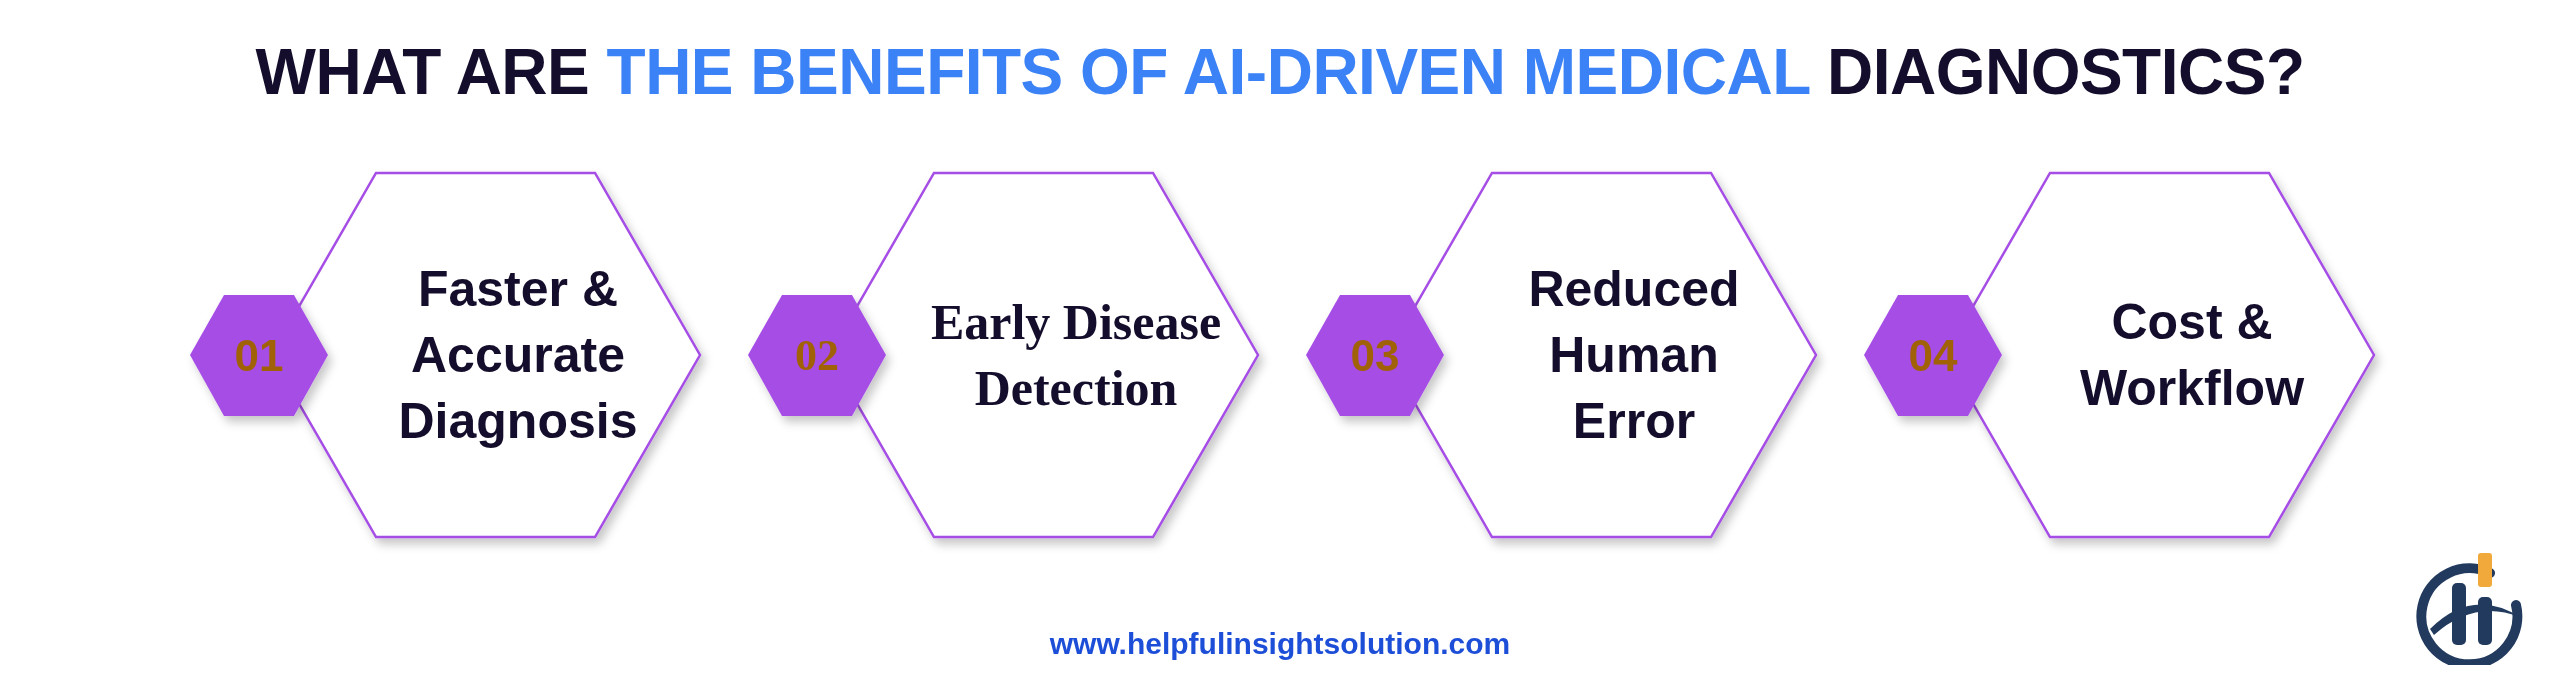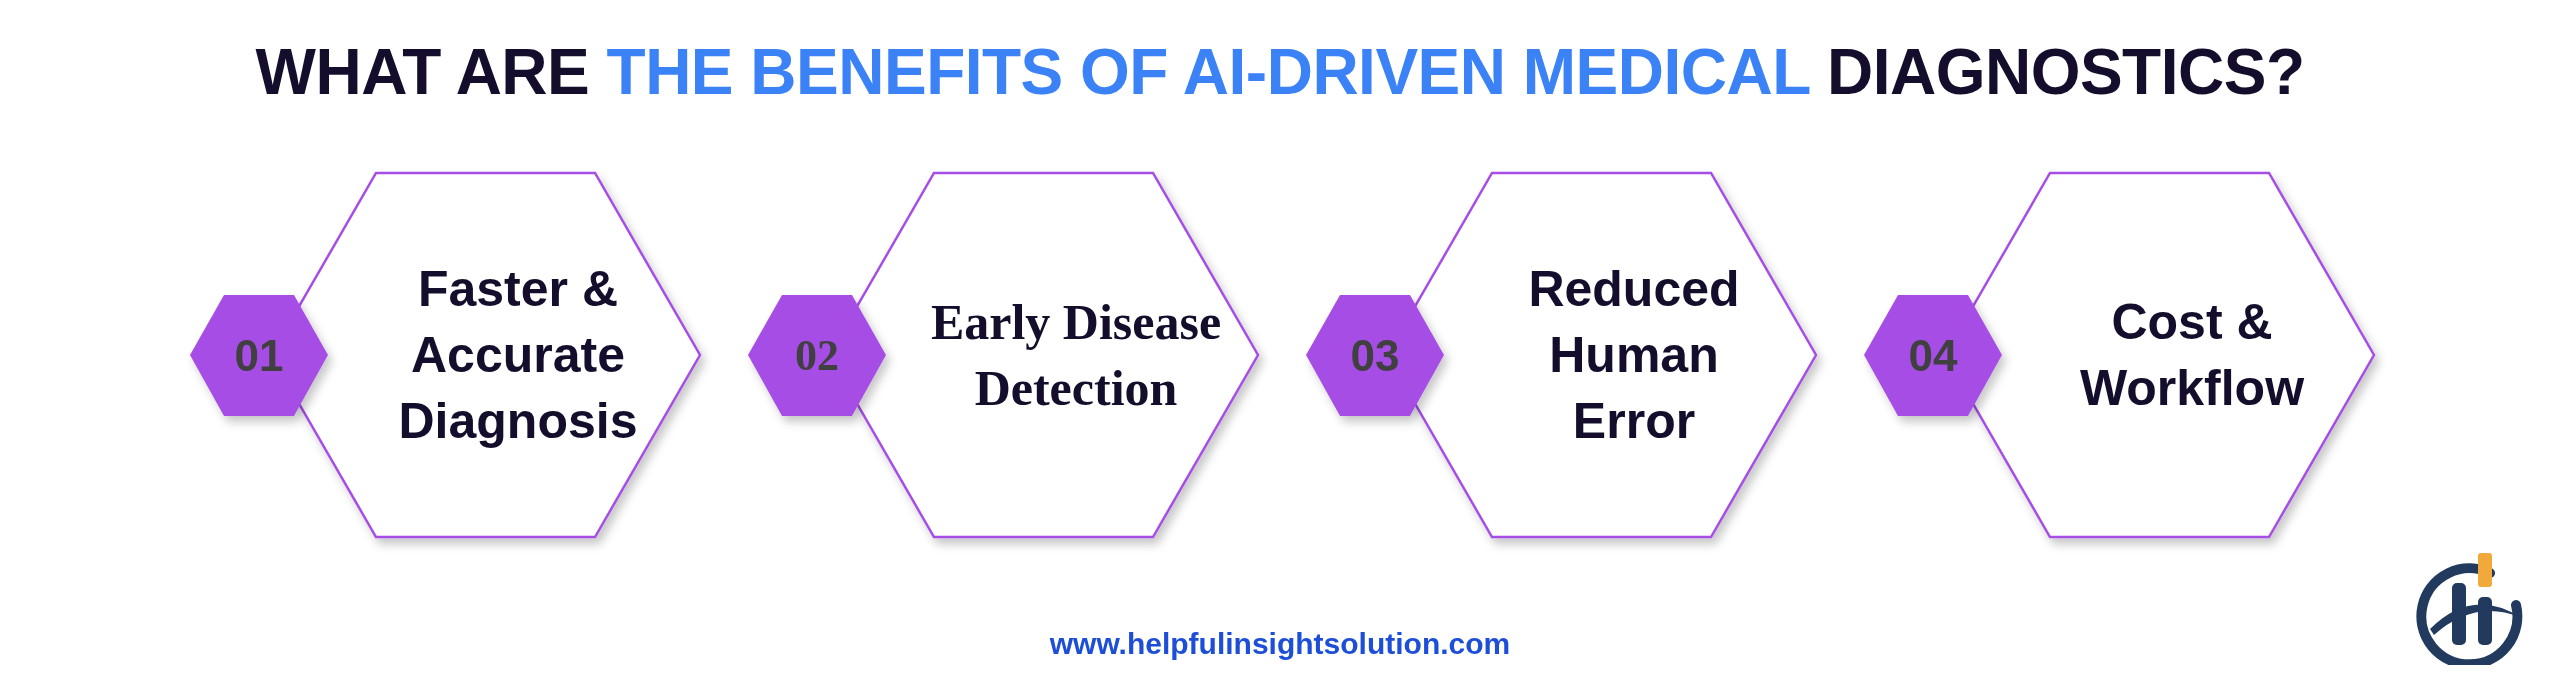--- a/index.html
+++ b/index.html
@@ -11,21 +11,21 @@
     position: absolute; top: 32px; left: 0; width: 2560px; text-align: center;
     font-size: 64px; font-weight: 700; letter-spacing: -0.5px; color: #140d2b;
     line-height: 80px; white-space: nowrap;
   }
   .title .accent { color: #3b82f6; }
   .item { position: absolute; top: 160px; width: 560px; height: 400px; }
   .item svg.shape { position: absolute; left: 0; top: 0; width: 560px; height: 400px; overflow: visible; }
   .num {
     position: absolute; left: 10px; top: 135px; width: 138px; height: 121px;
     display: flex; align-items: center; justify-content: center;
-    color: #404040; font-size: 44px; font-weight: 700;
+    color: #a16207; font-size: 44px; font-weight: 700;
   }
   .label {
     position: absolute; left: 148px; top: 130px; width: 380px; height: 130px;
     display: flex; flex-direction: column; align-items: center; justify-content: center;
     color: #140d2b; font-size: 50px; font-weight: 700; line-height: 66px; text-align: center;
   }
   .website {
     position: absolute; top: 627px; left: 0; width: 2560px; text-align: center;
     font-size: 30px; font-weight: 700; color: #1d4ed8;
   }

